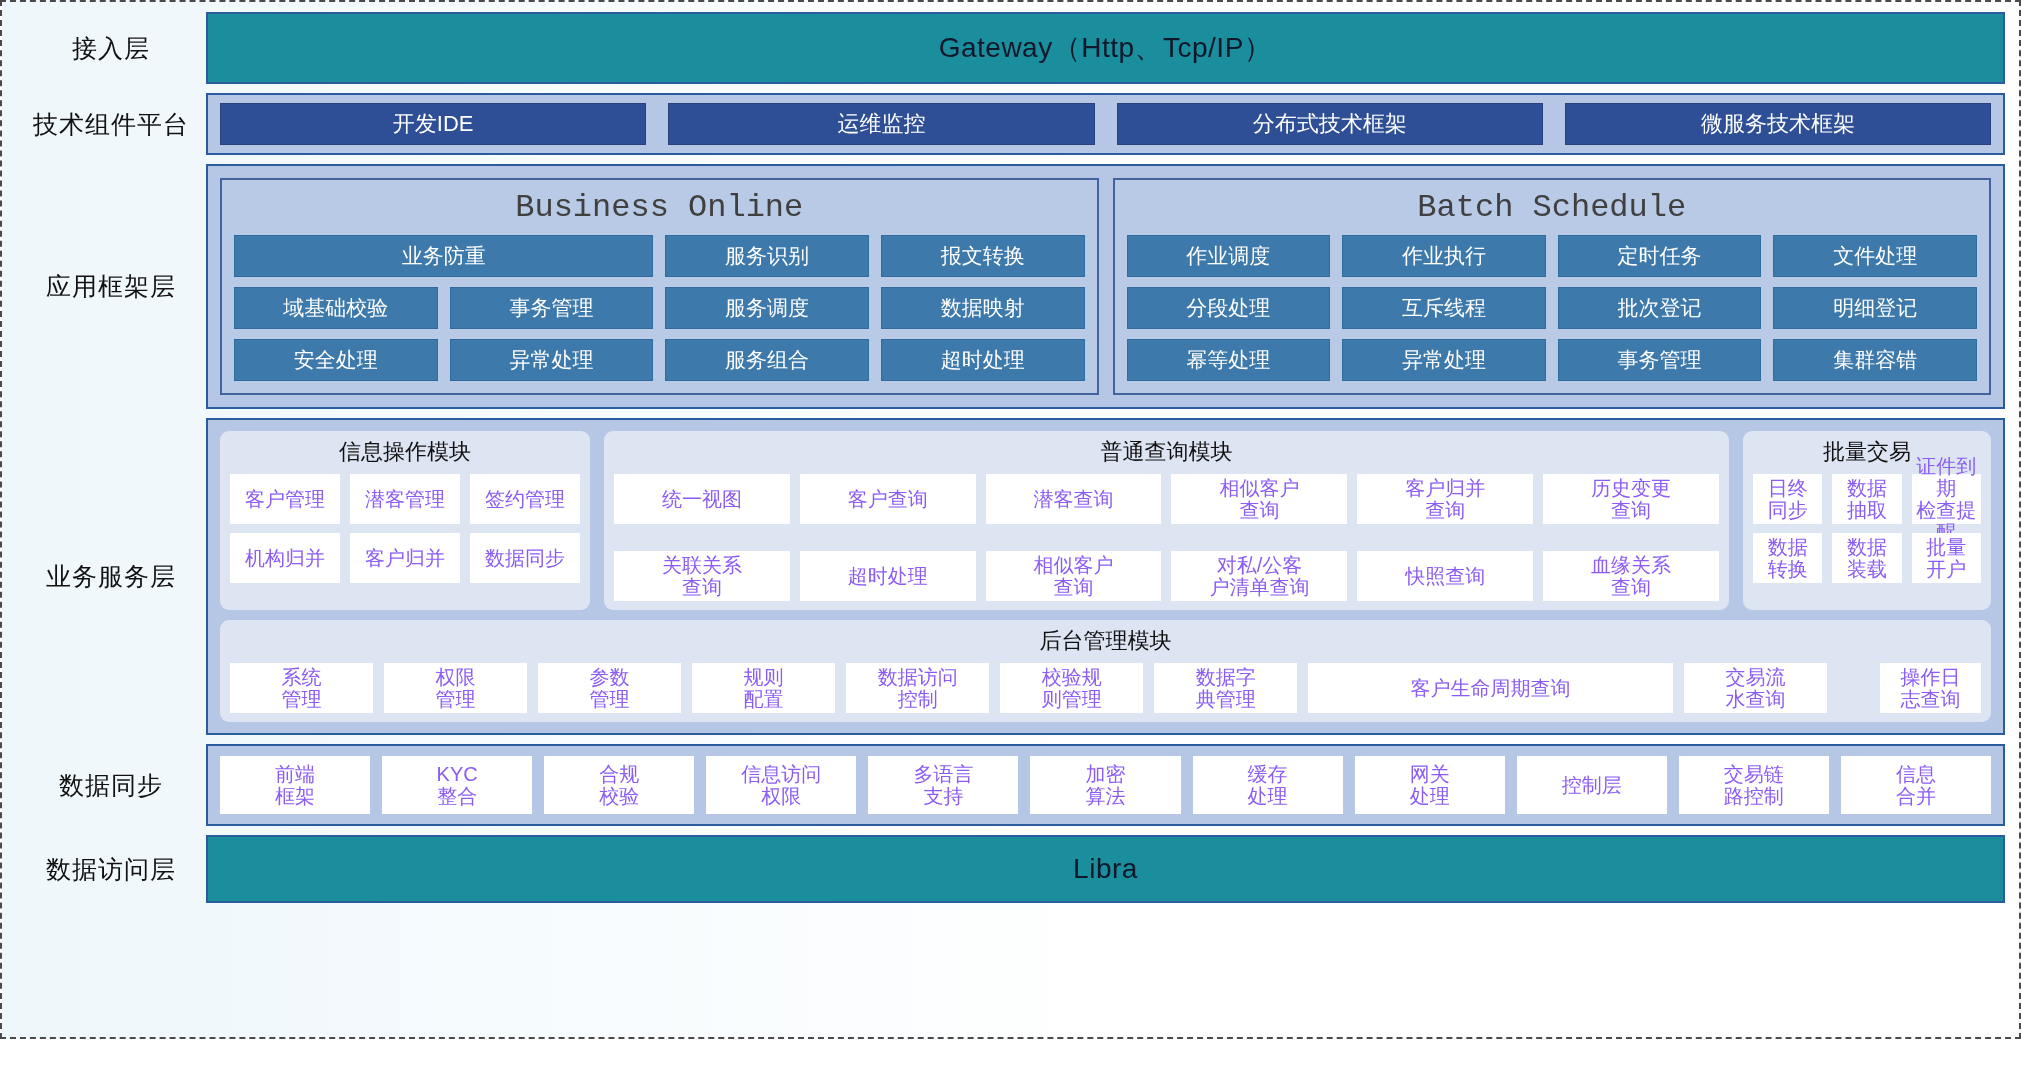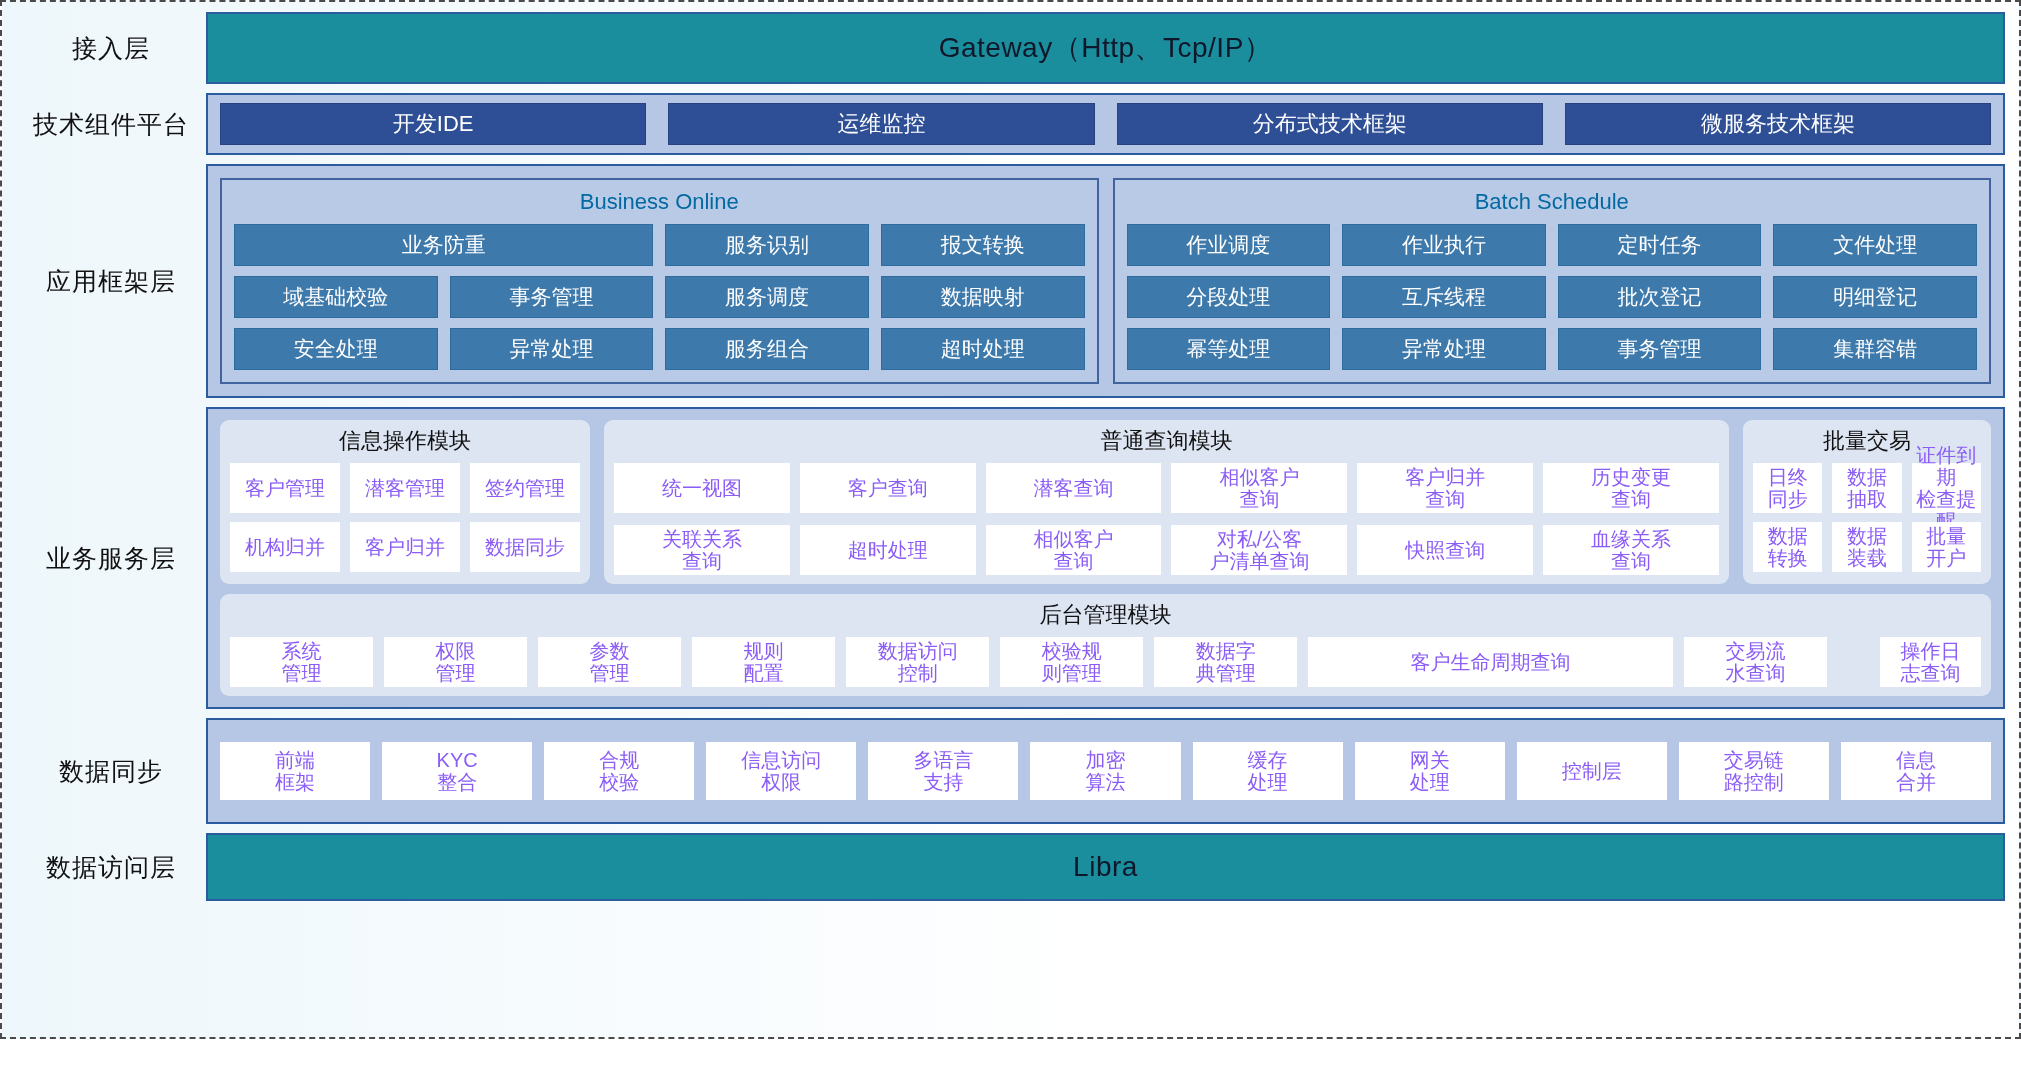--- a/index.html
+++ b/index.html
@@ -39,21 +39,21 @@
     letter-spacing: .5px;
   }
   .gateway-bar { height: 72px; }
   .libra-bar { height: 68px; }
 
   
   .panel {
     flex: 1;
     background: #b5c7e4;
     border: 2px solid #2b5c9e;
-    padding: 22px 12px;
+    padding: 10px 12px;
   }
   .panel.tech { display: flex; gap: 22px; height: 62px; align-items: center; }
 
   .darkbtn {
     flex: 1;
     background: #2e4f95;
     color: #fff;
     height: 42px;
     display: flex; align-items: center; justify-content: center;
     font-size: 22px;
@@ -64,23 +64,24 @@
   .appframe { display: flex; gap: 14px; padding: 12px; }
   .subpanel {
     flex: 1;
     background: #b9cae6;
     border: 2px solid #43639e;
     padding: 6px 12px 12px 12px;
     display: flex; flex-direction: column;
   }
   .subpanel-title {
     text-align: center;
-    font-size: 22px;
-    color: #0369a1;
+    font-size: 32px;
+    color: #404040;
     padding: 3px 0 9px 0;
+    font-family: Liberation Mono, monospace;
   }
   .grid { display: grid; gap: 10px 12px; }
   .cell-blue {
     background: #3d79ab;
     border: 1px solid #2e6b9e;
     color: #ffffff;
     font-size: 21px;
     height: 42px;
     display: flex; align-items: center; justify-content: center;
     text-align: center;
@@ -115,21 +116,21 @@
     height: 50px;
     display: flex; align-items: center; justify-content: center;
     text-align: center;
     line-height: 1.1;
     padding: 0 2px;
   }
   .m-info   { flex: 0 0 370px; }
   .m-query  { flex: 1 1 auto; }
   .m-batch  { flex: 0 0 248px; }
   .g3 { display: grid; grid-template-columns: repeat(3,1fr); gap: 9px 10px; }
-  .g6 { display: grid; grid-template-columns: repeat(6,1fr); gap: 12px 10px; }
+  .g6 { display: grid; grid-template-columns: repeat(6,1fr); gap: 27px 10px; }
   .admin-grid {
     display: grid;
     grid-template-columns: 1fr 1fr 1fr 1fr 1fr 1fr 1fr 2.55fr 1fr 1fr;
     gap: 9px 11px;
   }
 
   
   .bottom-grid {
     flex: 1;
     display: grid;

